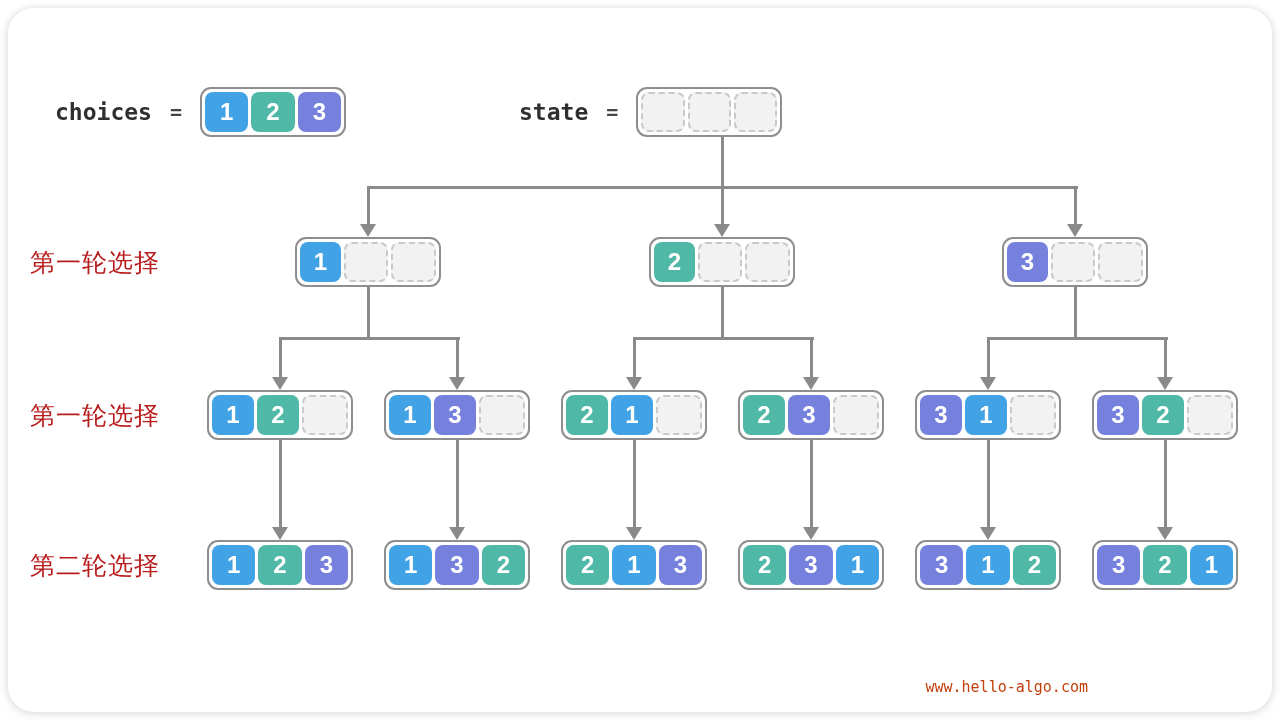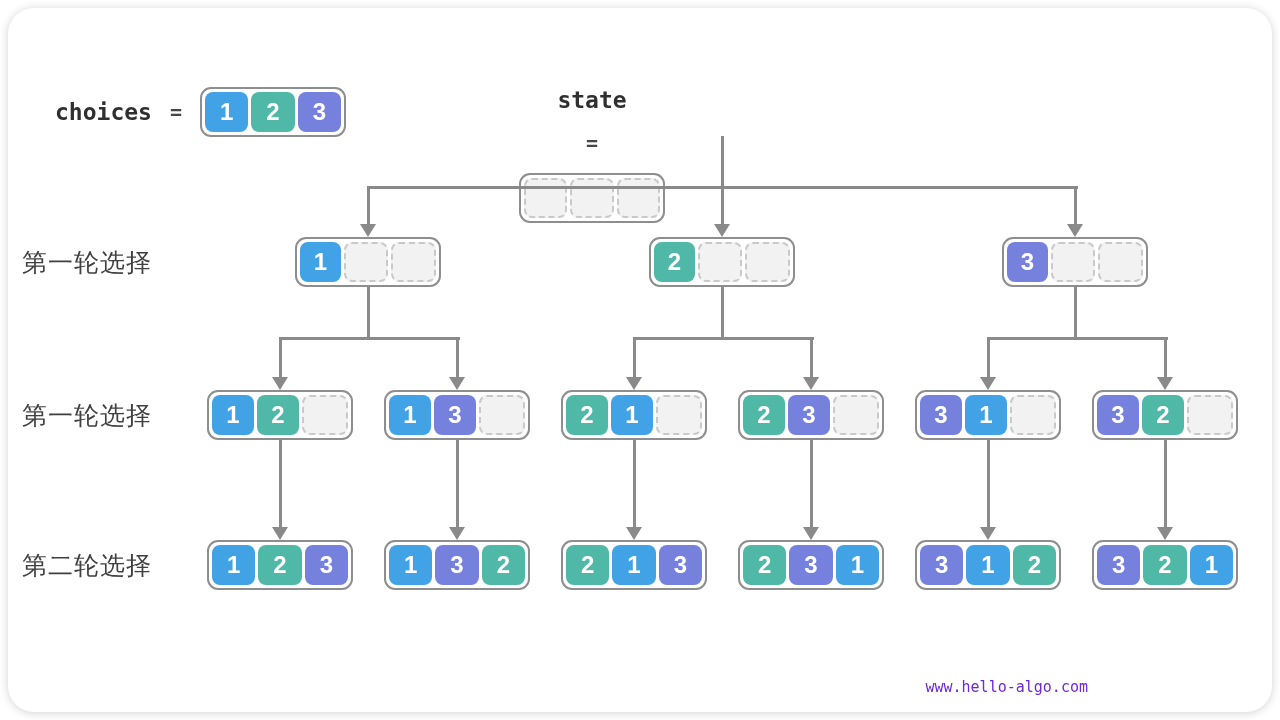--- a/index.html
+++ b/index.html
@@ -29,38 +29,38 @@
     display: flex; align-items: center; justify-content: center;
     color: #ffffff; font-size: 24px; font-weight: bold;
     font-family: "Liberation Sans", sans-serif;
   }
   .cell.empty {
     background: #f2f2f2; border: 2px dashed #c9c9c9; color: transparent;
   }
 
   
   .row-label {
-    position: absolute; left: 22px; font-size: 25px; color: #404040;
+    position: absolute; left: 30px; font-size: 25px; color: #b91c1c;
     letter-spacing: 1px; line-height: 32px; height: 32px;
     font-family: "Liberation Sans", sans-serif;
   }
 
   
   .vline, .hline { position: absolute; background: #8a8a8a; }
   .vline { width: 3px; }
   .hline { height: 3px; }
   .ahead {
     position: absolute; width: 0; height: 0;
     border-left: 8px solid transparent; border-right: 8px solid transparent;
     border-top: 13px solid #8a8a8a;
   }
 
   .watermark {
     position: absolute; right: 40px; top: 678px;
-    font-family: "DejaVu Sans Mono", monospace; font-size: 15px; color: #6d28d9;
+    font-family: "DejaVu Sans Mono", monospace; font-size: 15px; color: #c2410c;
   }
 </style>
 </head>
 <body>
 
 <div class="card"></div>
 
 <div class="stage">
 
   <div class="hdr-group" style="left:55px; top:87px;">
@@ -68,21 +68,21 @@
     <span class="hdr-eq">=</span>
     <span id="choices-box-slot">
         <div class="node">
           <div class="cell" style="background: rgb(65, 163, 229);">1</div>
           <div class="cell" style="background: rgb(79, 184, 166);">2</div>
           <div class="cell" style="background: rgb(118, 129, 222);">3</div>
         </div>
       </span>
   </div>
 
-  <div class="hdr-group" style="left:519px; top:87px;flex-direction:column;">
+  <div class="hdr-group" style="left:519px; top:87px;">
     <span class="hdr-label">state</span>
     <span class="hdr-eq">=</span>
     <span id="state-box-slot">
         <div class="node">
           <div class="cell empty"></div>
           <div class="cell empty"></div>
           <div class="cell empty"></div>
         </div>
       </span>
   </div>

